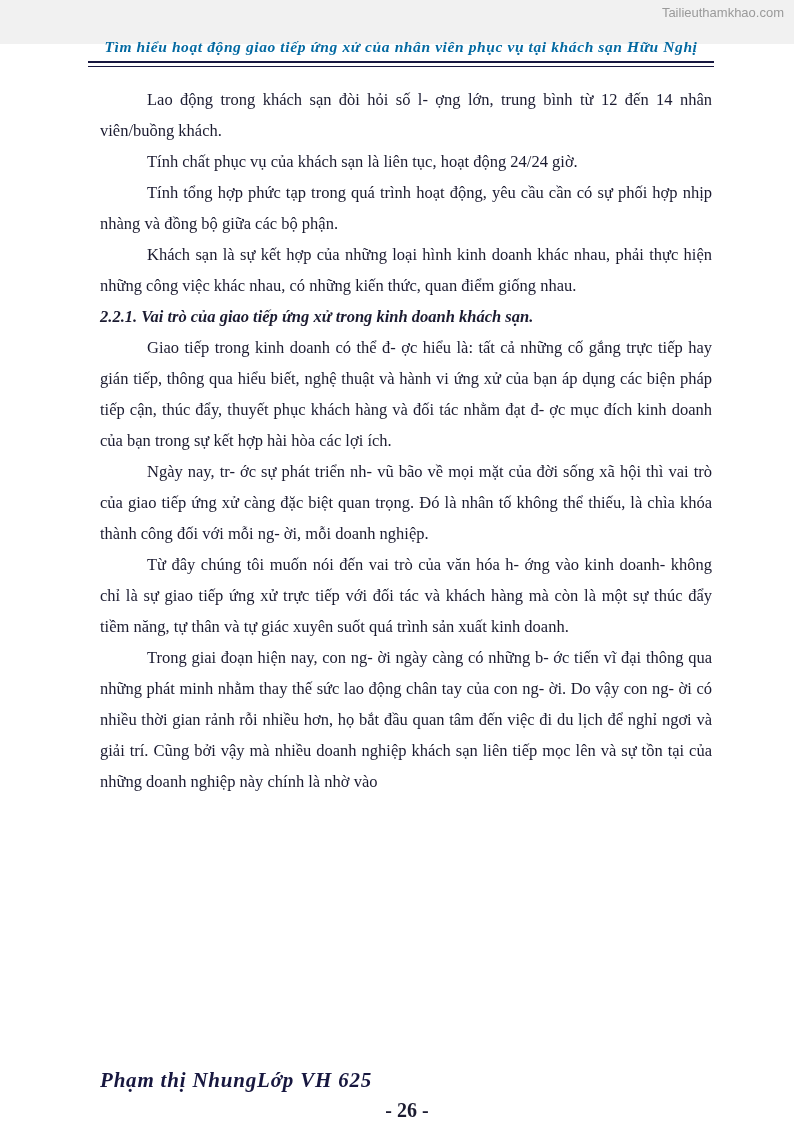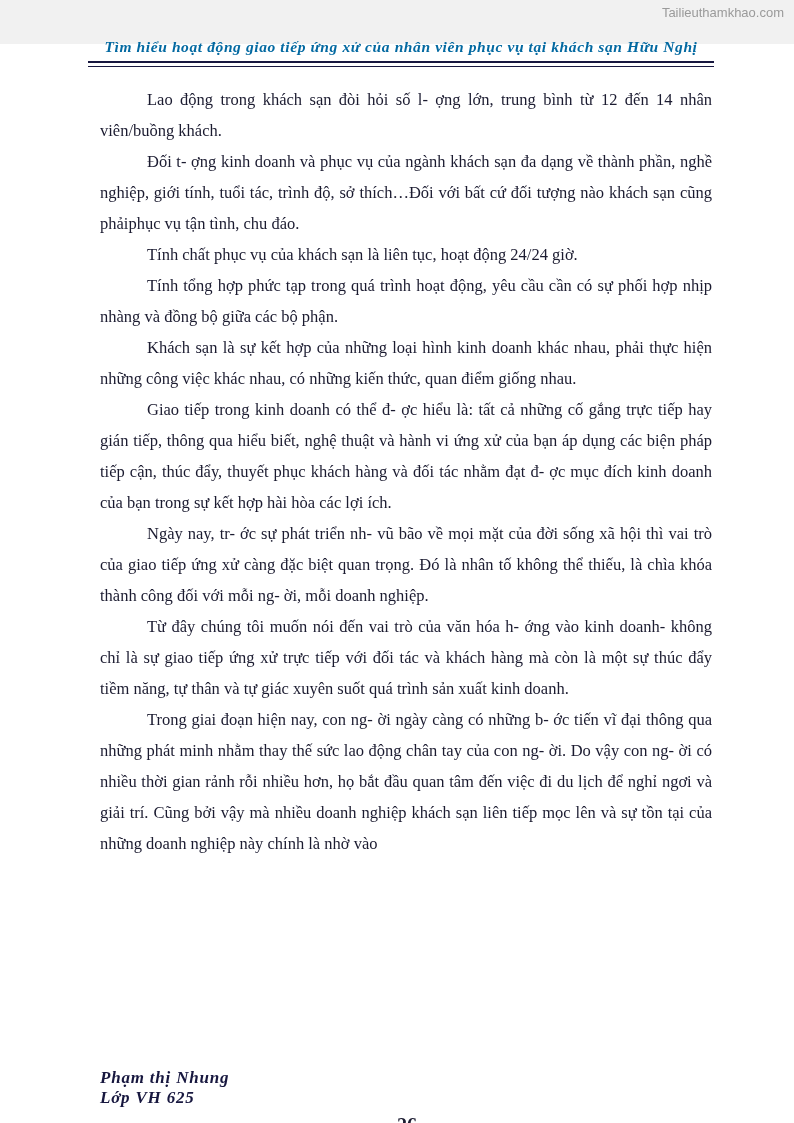--- a/index.html
+++ b/index.html
@@ -69,27 +69,26 @@
     text-indent: 0;
   }
   .footer {
     position: absolute;
     left: 100px;
     right: 80px;
     top: 1068px;
   }
   .footer-row {
     display: flex;
-    justify-content: center;
+    justify-content: flex-start;
     font-style: italic;
     font-weight: 700;
-    font-size: 17px;
+    font-size: 21px;
     letter-spacing: 0.8px;
     color: #17173f;
-    flex-direction: column;
   }
   .page-number {
     text-align: center;
     font-weight: 700;
     font-size: 20px;
     margin-top: 6px;
     color: #1b1b30;
   }
 </style>
 </head>
@@ -101,24 +100,24 @@
     <span>Tailieuthamkhao.com</span>
   </div>
 
   <div class="header">
     <div class="header-title">Tìm hiểu hoạt động giao tiếp ứng xử của nhân viên phục vụ tại khách sạn Hữu Nghị</div>
     <div class="header-rule"></div>
   </div>
 
   <div class="content" id="content">
       <p class="para body">Lao động trong khách sạn đòi hỏi số l- ợng lớn, trung bình từ 12 đến 14 nhân viên/buồng khách.</p>
-      <p class="para body">Đối t- ợng kinh doanh và phục vụ của ngành khách sạn đa dạng về thành phần, nghề nghiệp, giới tính, tuổi tác, trình độ, sở thích…Đối với bất cứ đối tượng nào khách sạn cũng phảiphục vụ tận tình, chu đáo.</p>
       <p class="para body">Tính chất phục vụ của khách sạn là liên tục, hoạt động 24/24 giờ.</p>
       <p class="para body">Tính tổng hợp phức tạp trong quá trình hoạt động, yêu cầu cần có sự phối hợp nhịp nhàng và đồng bộ giữa các bộ phận.</p>
       <p class="para body">Khách sạn là sự kết hợp của những loại hình kinh doanh khác nhau, phải thực hiện những công việc khác nhau, có những kiến thức, quan điểm giống nhau.</p>
+      <p class="para heading3">2.2.1. Vai trò của giao tiếp ứng xử trong kinh doanh khách sạn.</p>
       <p class="para body">Giao tiếp trong kinh doanh có thể đ- ợc hiểu là: tất cả những cố gắng trực tiếp hay gián tiếp, thông qua hiểu biết, nghệ thuật và hành vi ứng xử của bạn áp dụng các biện pháp tiếp cận, thúc đẩy, thuyết phục khách hàng và đối tác nhằm đạt đ- ợc mục đích kinh doanh của bạn trong sự kết hợp hài hòa các lợi ích.</p>
       <p class="para body">Ngày nay, tr- ớc sự phát triển nh- vũ bão về mọi mặt của đời sống xã hội thì vai trò của giao tiếp ứng xử càng đặc biệt quan trọng. Đó là nhân tố không thể thiếu, là chìa khóa thành công đối với mỗi ng- ời, mỗi doanh nghiệp.</p>
       <p class="para body">Từ đây chúng tôi muốn nói đến vai trò của văn hóa h- ớng vào kinh doanh- không chỉ là sự giao tiếp ứng xử trực tiếp với đối tác và khách hàng mà còn là một sự thúc đẩy tiềm năng, tự thân và tự giác xuyên suốt quá trình sản xuất kinh doanh.</p>
       <p class="para body">Trong giai đoạn hiện nay, con ng- ời ngày càng có những b- ớc tiến vĩ đại thông qua những phát minh nhằm thay thế sức lao động chân tay của con ng- ời. Do vậy con ng- ời có nhiều thời gian rảnh rỗi nhiều hơn, họ bắt đầu quan tâm đến việc đi du lịch để nghỉ ngơi và giải trí. Cũng bởi vậy mà nhiều doanh nghiệp khách sạn liên tiếp mọc lên và sự tồn tại của những doanh nghiệp này chính là nhờ vào</p>
     </div>
 
   <div class="footer">
     <div class="footer-row">
       <span>Phạm thị Nhung</span>
       <span>Lớp VH 625</span>

